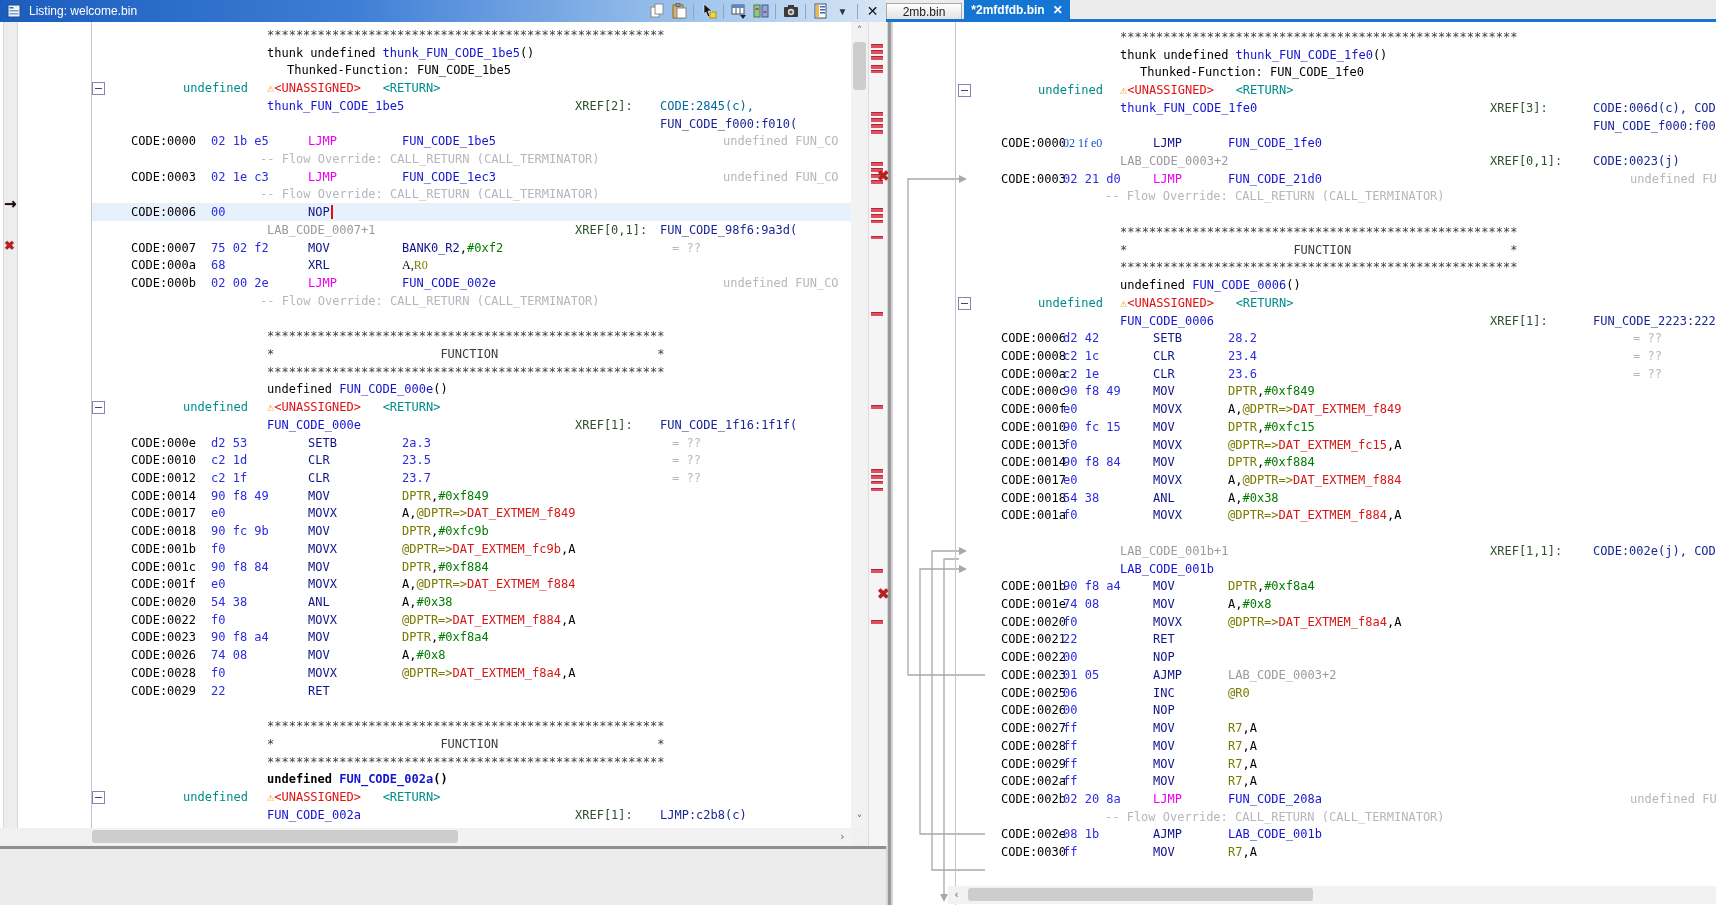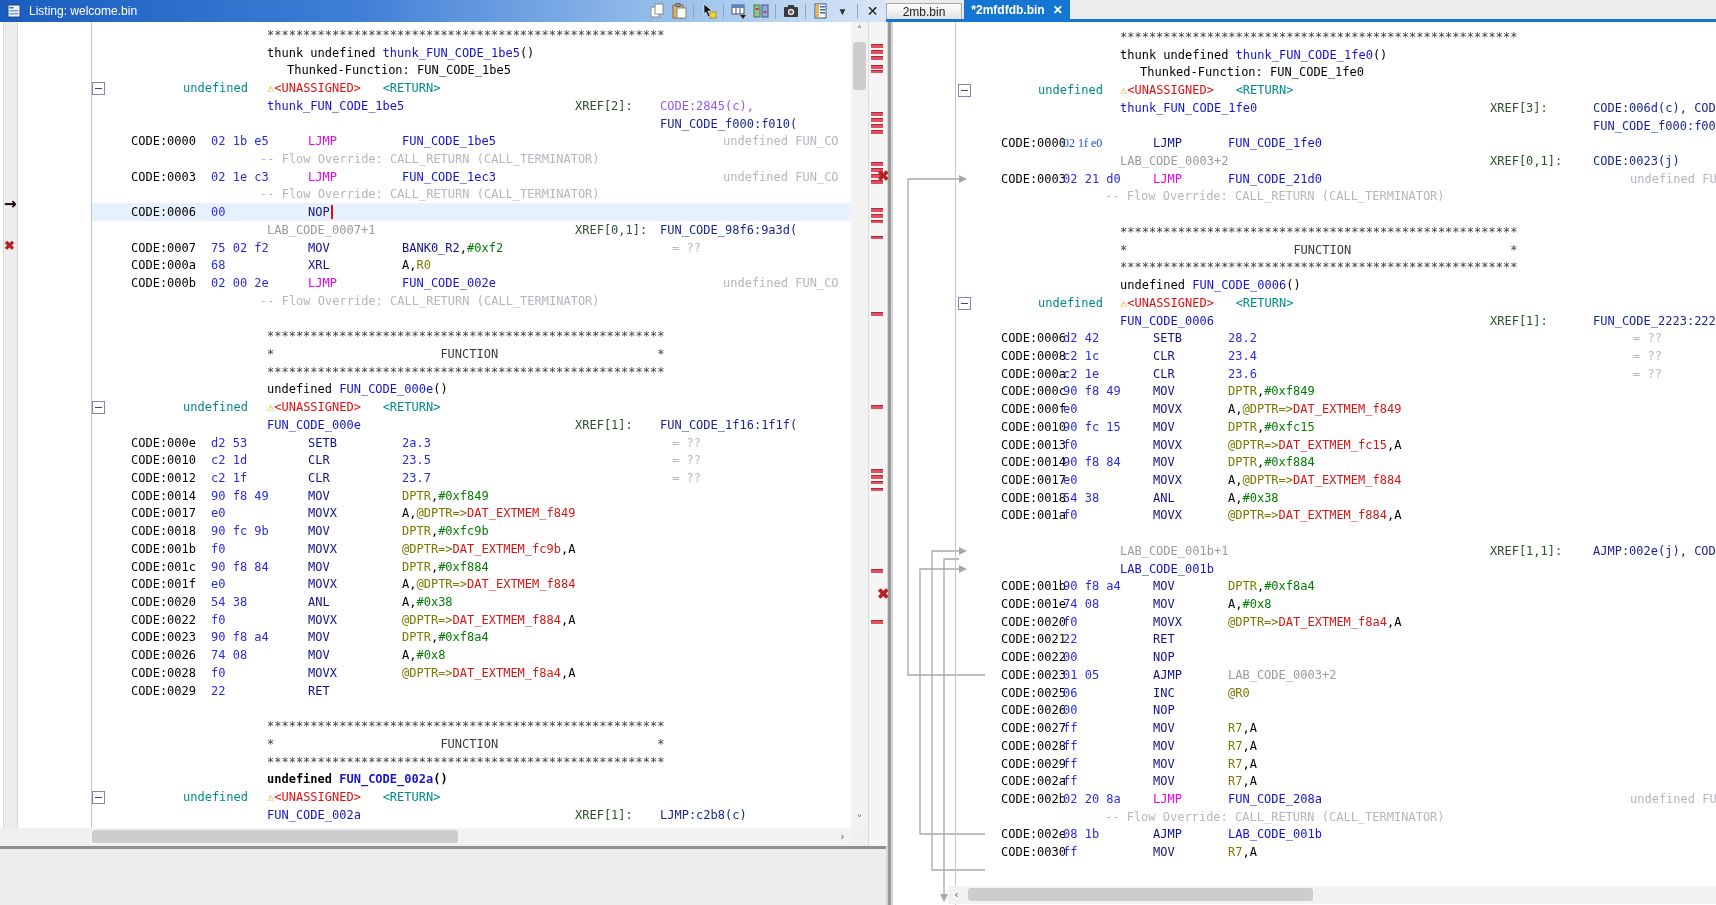--- a/index.html
+++ b/index.html
@@ -136,31 +136,31 @@
   </div>
 
   <div id="left-pane">
     <div class="vline" style="left:91px;"></div>
     <div id="left-rows">
         <div class="row" style="top: 4px;"><span style="color: rgb(60, 60, 60); left: 267px;">*******************************************************</span></div>
         <div class="row" style="top: 21.72px;"><span class="inline" style="left: 267px;"><span style="color: rgb(0, 0, 0);">thunk undefined </span><span style="color: rgb(20, 20, 210);">thunk_FUN_CODE_1be5</span><span style="color: rgb(0, 0, 0);">()</span></span></div>
         <div class="row" style="top: 39.44px; text-align: center;"><span class="inline" style="left: 287px;"><span style="color: rgb(0, 0, 0);">Thunked-Function: FUN_CODE_1be5</span></span></div>
         <div class="fbox" style="left: 92px; top: 60.16px;"></div>
         <div class="row" style="top: 57.16px;"><span style="color: rgb(0, 139, 139); left: 183px;">undefined</span><span class="inline" style="left: 267px;"><span style="color: rgb(232, 156, 0);">⚠</span><span style="color: rgb(224, 16, 16);">&lt;UNASSIGNED&gt;</span><span style="color: rgb(0, 0, 0);">   </span><span style="color: rgb(0, 139, 139);">&lt;RETURN&gt;</span></span></div>
-        <div class="row" style="top: 74.88px;"><span style="color: rgb(20, 20, 210); left: 267px;">thunk_FUN_CODE_1be5</span><span style="color: rgb(47, 79, 47); left: 575px;">XREF[2]:</span><span style="color: #8b5cf6; left: 660px;">CODE:2845(c),</span></div>
+        <div class="row" style="top: 74.88px;"><span style="color: rgb(20, 20, 210); left: 267px;">thunk_FUN_CODE_1be5</span><span style="color: rgb(47, 79, 47); left: 575px;">XREF[2]:</span><span style="color: #0369a1; left: 660px;">CODE:2845(c),</span></div>
         <div class="row" style="top: 92.6px; text-align: right;"><span style="color: rgb(26, 38, 150); left: 660px;">FUN_CODE_f000:f010(</span></div>
         <div class="row" style="top: 110.32px;"><span style="color: rgb(0, 0, 0); left: 131px;">CODE:0000</span><span style="color: rgb(43, 43, 223); left: 211px;">02 1b e5</span><span style="color: rgb(238, 0, 238); left: 308px;">LJMP</span><span class="inline" style="left: 402px;"><span style="color: rgb(20, 20, 210);">FUN_CODE_1be5</span></span><span style="color: rgb(182, 182, 188); left: 723px;">undefined FUN_CO</span></div>
         <div class="row" style="top: 128.04px;"><span style="color: rgb(182, 182, 188); left: 260px;">-- Flow Override: CALL_RETURN (CALL_TERMINATOR)</span></div>
         <div class="row" style="top: 145.76px;"><span style="color: rgb(0, 0, 0); left: 131px;">CODE:0003</span><span style="color: rgb(43, 43, 223); left: 211px;">02 1e c3</span><span style="color: rgb(238, 0, 238); left: 308px;">LJMP</span><span class="inline" style="left: 402px;"><span style="color: rgb(20, 20, 210);">FUN_CODE_1ec3</span></span><span style="color: rgb(182, 182, 188); left: 723px;">undefined FUN_CO</span></div>
         <div class="row" style="top: 163.48px;"><span style="color: rgb(182, 182, 188); left: 260px;">-- Flow Override: CALL_RETURN (CALL_TERMINATOR)</span></div>
         <div class="cursor" style="left: 331px; top: 183.2px;"></div>
         <div class="row hl" style="top: 181.2px;"><span style="color: rgb(0, 0, 0); left: 131px;">CODE:0006</span><span style="color: rgb(43, 43, 223); left: 211px;">00</span><span style="color: rgb(16, 18, 140); left: 308px;">NOP</span></div>
         <div class="row" style="top: 198.92px;"><span style="color: rgb(154, 154, 160); left: 267px;">LAB_CODE_0007+1</span><span style="color: rgb(47, 79, 47); left: 575px;">XREF[0,1]:</span><span style="color: rgb(26, 38, 150); left: 660px;">FUN_CODE_98f6:9a3d(</span></div>
         <div class="row" style="top: 216.64px;"><span style="color: rgb(0, 0, 0); left: 131px;">CODE:0007</span><span style="color: rgb(43, 43, 223); left: 211px;">75 02 f2</span><span style="color: rgb(16, 18, 140); left: 308px;">MOV</span><span class="inline" style="left: 402px;"><span style="color: rgb(16, 18, 140);">BANK0_R2</span><span style="color: rgb(0, 0, 0);">,</span><span style="color: rgb(0, 125, 0);">#0xf2</span></span><span style="color: rgb(182, 182, 188); left: 672px;">= ??</span></div>
-        <div class="row" style="top: 234.36px;"><span style="color: rgb(0, 0, 0); left: 131px;">CODE:000a</span><span style="color: rgb(43, 43, 223); left: 211px;">68</span><span style="color: rgb(16, 18, 140); left: 308px;">XRL</span><span class="inline" style="left: 402px;"><span style="color: rgb(0, 0, 0);">A,</span><span style="color: rgb(122, 122, 0);">R0</span></span></div>
+        <div class="row" style="top: 234.36px;"><span style="color: rgb(0, 0, 0); left: 131px;">CODE:000a</span><span style="color: rgb(43, 43, 223); left: 211px;">68</span><span style="color: rgb(16, 18, 140); left: 308px;">XRL</span><span class="inline" style="left: 402px; font-family: Liberation Serif, serif;"><span style="color: rgb(0, 0, 0);">A,</span><span style="color: rgb(122, 122, 0);">R0</span></span></div>
         <div class="row" style="top: 252.08px;"><span style="color: rgb(0, 0, 0); left: 131px;">CODE:000b</span><span style="color: rgb(43, 43, 223); left: 211px;">02 00 2e</span><span style="color: rgb(238, 0, 238); left: 308px;">LJMP</span><span class="inline" style="left: 402px;"><span style="color: rgb(20, 20, 210);">FUN_CODE_002e</span></span><span style="color: rgb(182, 182, 188); left: 723px;">undefined FUN_CO</span></div>
         <div class="row" style="top: 269.8px;"><span style="color: rgb(182, 182, 188); left: 260px;">-- Flow Override: CALL_RETURN (CALL_TERMINATOR)</span></div>
         <div class="row" style="top: 287.52px;"></div>
         <div class="row" style="top: 305.24px;"><span style="color: rgb(60, 60, 60); left: 267px;">*******************************************************</span></div>
         <div class="row" style="top: 322.96px;"><span style="color: rgb(60, 60, 60); left: 267px;">*                       FUNCTION                      *</span></div>
         <div class="row" style="top: 340.68px;"><span style="color: rgb(60, 60, 60); left: 267px;">*******************************************************</span></div>
         <div class="row" style="top: 358.4px;"><span class="inline" style="left: 267px;"><span style="color: rgb(0, 0, 0);">undefined </span><span style="color: rgb(20, 20, 210);">FUN_CODE_000e</span><span style="color: rgb(0, 0, 0);">()</span></span></div>
         <div class="fbox" style="left: 92px; top: 379.12px;"></div>
         <div class="row" style="top: 376.12px;"><span style="color: rgb(0, 139, 139); left: 183px;">undefined</span><span class="inline" style="left: 267px;"><span style="color: rgb(232, 156, 0);">⚠</span><span style="color: rgb(224, 16, 16);">&lt;UNASSIGNED&gt;</span><span style="color: rgb(0, 0, 0);">   </span><span style="color: rgb(0, 139, 139);">&lt;RETURN&gt;</span></span></div>
         <div class="row" style="top: 393.84px;"><span style="color: rgb(20, 20, 210); left: 267px;">FUN_CODE_000e</span><span style="color: rgb(47, 79, 47); left: 575px;">XREF[1]:</span><span style="color: rgb(26, 38, 150); left: 660px;">FUN_CODE_1f16:1f1f(</span></div>
@@ -292,21 +292,21 @@
         <div class="row" style="top: 342.68px;"><span style="color: rgb(0, 0, 0); left: 108px;">CODE:000a</span><span style="color: rgb(43, 43, 223); left: 170px;">c2 1e</span><span style="color: rgb(16, 18, 140); left: 260px;">CLR</span><span class="inline" style="left: 335px;"><span style="color: rgb(43, 43, 223);">23.6</span></span><span style="color: rgb(182, 182, 188); left: 740px;">= ??</span></div>
         <div class="row" style="top: 360.4px;"><span style="color: rgb(0, 0, 0); left: 108px;">CODE:000c</span><span style="color: rgb(43, 43, 223); left: 170px;">90 f8 49</span><span style="color: rgb(16, 18, 140); left: 260px;">MOV</span><span class="inline" style="left: 335px;"><span style="color: rgb(122, 122, 0);">DPTR</span><span style="color: rgb(0, 0, 0);">,</span><span style="color: rgb(0, 125, 0);">#0xf849</span></span></div>
         <div class="row" style="top: 378.12px;"><span style="color: rgb(0, 0, 0); left: 108px;">CODE:000f</span><span style="color: rgb(43, 43, 223); left: 170px;">e0</span><span style="color: rgb(16, 18, 140); left: 260px;">MOVX</span><span class="inline" style="left: 335px;"><span style="color: rgb(0, 0, 0);">A,</span><span style="color: rgb(122, 122, 0);">@DPTR=&gt;</span><span style="color: rgb(216, 22, 22);">DAT_EXTMEM_f849</span></span></div>
         <div class="row" style="top: 395.84px;"><span style="color: rgb(0, 0, 0); left: 108px;">CODE:0010</span><span style="color: rgb(43, 43, 223); left: 170px;">90 fc 15</span><span style="color: rgb(16, 18, 140); left: 260px;">MOV</span><span class="inline" style="left: 335px;"><span style="color: rgb(122, 122, 0);">DPTR</span><span style="color: rgb(0, 0, 0);">,</span><span style="color: rgb(0, 125, 0);">#0xfc15</span></span></div>
         <div class="row" style="top: 413.56px;"><span style="color: rgb(0, 0, 0); left: 108px;">CODE:0013</span><span style="color: rgb(43, 43, 223); left: 170px;">f0</span><span style="color: rgb(16, 18, 140); left: 260px;">MOVX</span><span class="inline" style="left: 335px;"><span style="color: rgb(122, 122, 0);">@DPTR=&gt;</span><span style="color: rgb(216, 22, 22);">DAT_EXTMEM_fc15</span><span style="color: rgb(0, 0, 0);">,A</span></span></div>
         <div class="row" style="top: 431.28px;"><span style="color: rgb(0, 0, 0); left: 108px;">CODE:0014</span><span style="color: rgb(43, 43, 223); left: 170px;">90 f8 84</span><span style="color: rgb(16, 18, 140); left: 260px;">MOV</span><span class="inline" style="left: 335px;"><span style="color: rgb(122, 122, 0);">DPTR</span><span style="color: rgb(0, 0, 0);">,</span><span style="color: rgb(0, 125, 0);">#0xf884</span></span></div>
         <div class="row" style="top: 449px;"><span style="color: rgb(0, 0, 0); left: 108px;">CODE:0017</span><span style="color: rgb(43, 43, 223); left: 170px;">e0</span><span style="color: rgb(16, 18, 140); left: 260px;">MOVX</span><span class="inline" style="left: 335px;"><span style="color: rgb(0, 0, 0);">A,</span><span style="color: rgb(122, 122, 0);">@DPTR=&gt;</span><span style="color: rgb(216, 22, 22);">DAT_EXTMEM_f884</span></span></div>
         <div class="row" style="top: 466.72px;"><span style="color: rgb(0, 0, 0); left: 108px;">CODE:0018</span><span style="color: rgb(43, 43, 223); left: 170px;">54 38</span><span style="color: rgb(16, 18, 140); left: 260px;">ANL</span><span class="inline" style="left: 335px;"><span style="color: rgb(0, 0, 0);">A,</span><span style="color: rgb(0, 125, 0);">#0x38</span></span></div>
         <div class="row" style="top: 484.44px;"><span style="color: rgb(0, 0, 0); left: 108px;">CODE:001a</span><span style="color: rgb(43, 43, 223); left: 170px;">f0</span><span style="color: rgb(16, 18, 140); left: 260px;">MOVX</span><span class="inline" style="left: 335px;"><span style="color: rgb(122, 122, 0);">@DPTR=&gt;</span><span style="color: rgb(216, 22, 22);">DAT_EXTMEM_f884</span><span style="color: rgb(0, 0, 0);">,A</span></span></div>
         <div class="row" style="top: 502.16px;"></div>
-        <div class="row" style="top: 519.88px;"><span style="color: rgb(154, 154, 160); left: 227px;">LAB_CODE_001b+1</span><span style="color: rgb(47, 79, 47); left: 597px;">XREF[1,1]:</span><span style="color: rgb(26, 38, 150); left: 700px;">AJMP:002e(j), COD</span></div>
+        <div class="row" style="top: 519.88px;"><span style="color: rgb(154, 154, 160); left: 227px;">LAB_CODE_001b+1</span><span style="color: rgb(47, 79, 47); left: 597px;">XREF[1,1]:</span><span style="color: rgb(26, 38, 150); left: 700px;">CODE:002e(j), COD</span></div>
         <div class="row" style="top: 537.6px;"><span style="color: rgb(20, 20, 210); left: 227px;">LAB_CODE_001b</span></div>
         <div class="row" style="top: 555.32px;"><span style="color: rgb(0, 0, 0); left: 108px;">CODE:001b</span><span style="color: rgb(43, 43, 223); left: 170px;">90 f8 a4</span><span style="color: rgb(16, 18, 140); left: 260px;">MOV</span><span class="inline" style="left: 335px;"><span style="color: rgb(122, 122, 0);">DPTR</span><span style="color: rgb(0, 0, 0);">,</span><span style="color: rgb(0, 125, 0);">#0xf8a4</span></span></div>
         <div class="row" style="top: 573.04px;"><span style="color: rgb(0, 0, 0); left: 108px;">CODE:001e</span><span style="color: rgb(43, 43, 223); left: 170px;">74 08</span><span style="color: rgb(16, 18, 140); left: 260px;">MOV</span><span class="inline" style="left: 335px;"><span style="color: rgb(0, 0, 0);">A,</span><span style="color: rgb(0, 125, 0);">#0x8</span></span></div>
         <div class="row" style="top: 590.76px;"><span style="color: rgb(0, 0, 0); left: 108px;">CODE:0020</span><span style="color: rgb(43, 43, 223); left: 170px;">f0</span><span style="color: rgb(16, 18, 140); left: 260px;">MOVX</span><span class="inline" style="left: 335px;"><span style="color: rgb(122, 122, 0);">@DPTR=&gt;</span><span style="color: rgb(216, 22, 22);">DAT_EXTMEM_f8a4</span><span style="color: rgb(0, 0, 0);">,A</span></span></div>
         <div class="row" style="top: 608.48px;"><span style="color: rgb(0, 0, 0); left: 108px;">CODE:0021</span><span style="color: rgb(43, 43, 223); left: 170px;">22</span><span style="color: rgb(16, 18, 140); left: 260px;">RET</span></div>
         <div class="row" style="top: 626.2px;"><span style="color: rgb(0, 0, 0); left: 108px;">CODE:0022</span><span style="color: rgb(43, 43, 223); left: 170px;">00</span><span style="color: rgb(16, 18, 140); left: 260px;">NOP</span></div>
         <div class="row" style="top: 643.92px;"><span style="color: rgb(0, 0, 0); left: 108px;">CODE:0023</span><span style="color: rgb(43, 43, 223); left: 170px;">01 05</span><span style="color: rgb(16, 18, 140); left: 260px;">AJMP</span><span class="inline" style="left: 335px;"><span style="color: rgb(154, 154, 160);">LAB_CODE_0003+2</span></span></div>
         <div class="row" style="top: 661.64px;"><span style="color: rgb(0, 0, 0); left: 108px;">CODE:0025</span><span style="color: rgb(43, 43, 223); left: 170px;">06</span><span style="color: rgb(16, 18, 140); left: 260px;">INC</span><span class="inline" style="left: 335px;"><span style="color: rgb(122, 122, 0);">@R0</span></span></div>
         <div class="row" style="top: 679.36px;"><span style="color: rgb(0, 0, 0); left: 108px;">CODE:0026</span><span style="color: rgb(43, 43, 223); left: 170px;">00</span><span style="color: rgb(16, 18, 140); left: 260px;">NOP</span></div>
         <div class="row" style="top: 697.08px;"><span style="color: rgb(0, 0, 0); left: 108px;">CODE:0027</span><span style="color: rgb(43, 43, 223); left: 170px;">ff</span><span style="color: rgb(16, 18, 140); left: 260px;">MOV</span><span class="inline" style="left: 335px;"><span style="color: rgb(122, 122, 0);">R7</span><span style="color: rgb(0, 0, 0);">,A</span></span></div>

